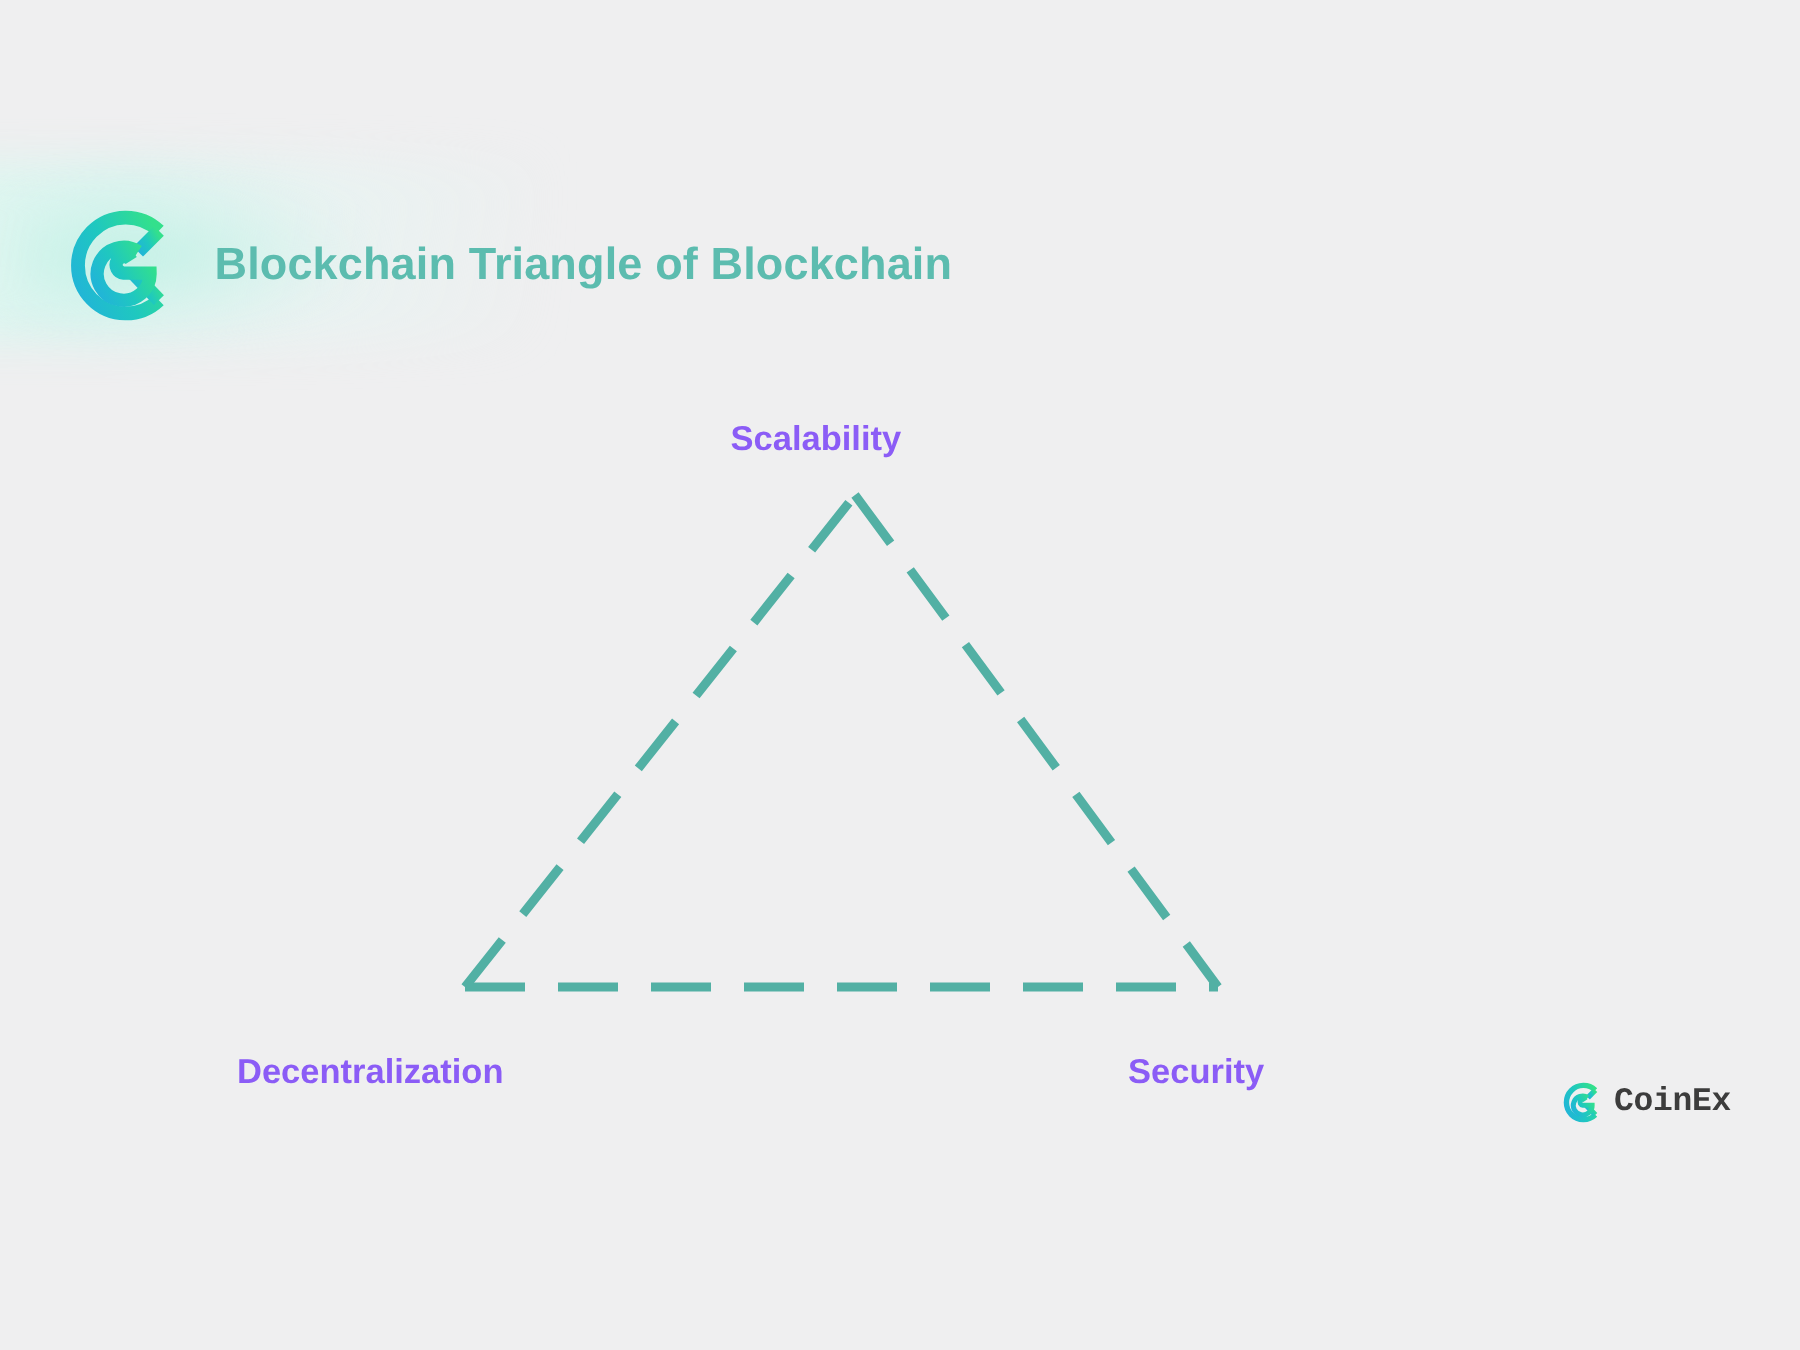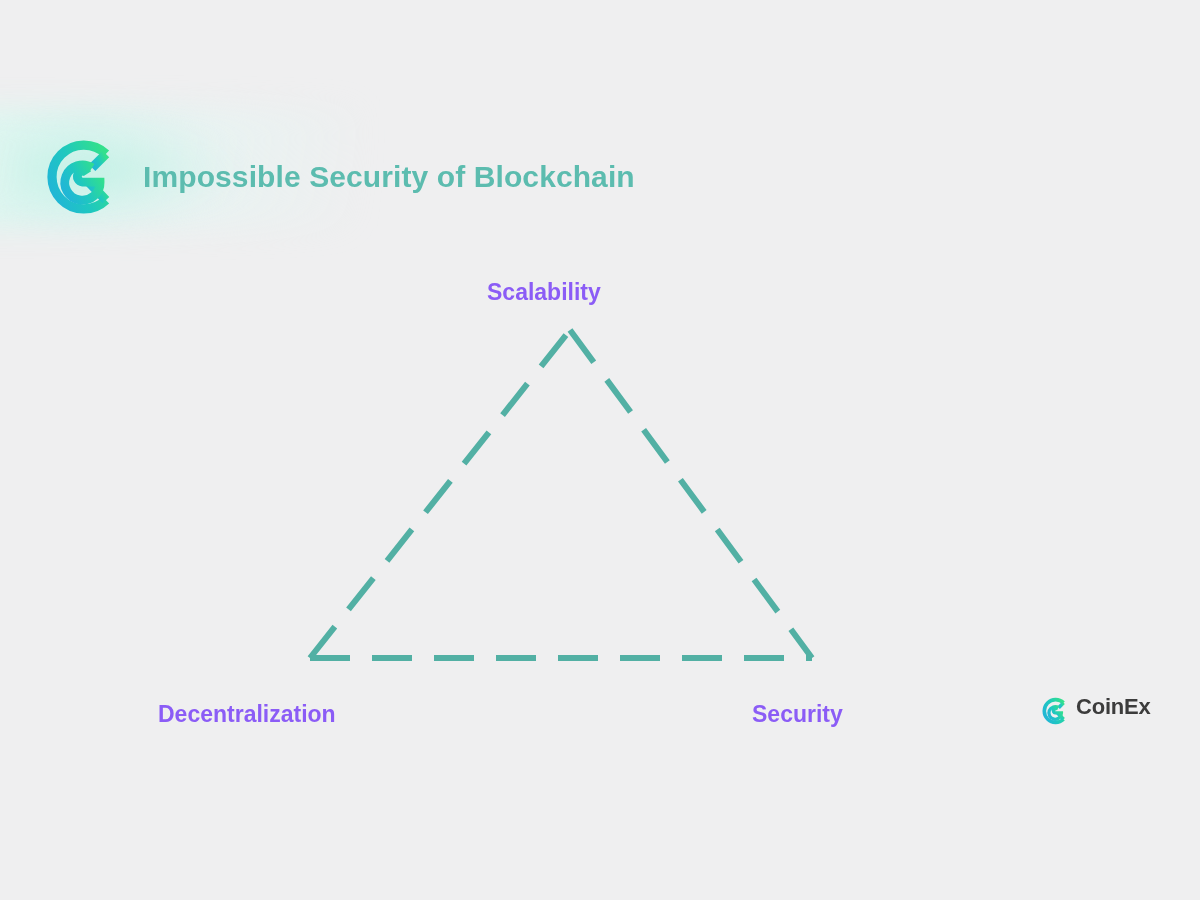--- a/index.html
+++ b/index.html
@@ -108,23 +108,24 @@
   .vertex-label.right {
     left: 752px;
     top: 703px;
     text-align: right;
   }
 
   
   .watermark {
     position: absolute;
     left: 1040px;
-    top: 696px;
+    top: 720px;
     display: flex;
-    align-items: flex-start;
+    align-items: center;
+    font-family: Liberation Mono, monospace;
   }
   .watermark-mark {
     width: 30px;
     height: 30px;
     display: block;
     flex: 0 0 auto;
   }
   .watermark-text {
     margin-left: 6px;
     font-size: 22px;
@@ -157,21 +158,21 @@
 
       <path d="M 78.5 77.5 L 58.5 56.5" fill="none" stroke="url(#cxGrad)" stroke-width="11" stroke-linecap="butt"></path>
       <path d="M 78.5 22.5 L 62.0 39.0" fill="none" stroke="url(#cxGrad)" stroke-width="11" stroke-linecap="butt"></path>
 
       <path d="M 62.0 39.0
                A 21 21 0 1 0 71.5 56.0
                L 50.5 56.0
                A 6.5 6.5 0 1 1 56.5 46.0" fill="none" stroke="url(#cxGrad)" stroke-width="10.5" stroke-linecap="butt" stroke-linejoin="miter"></path>
     </svg>
 
-    <div class="header-title">Impossible Security of Blockchain</div>
+    <div class="header-title">Blockchain Triangle of Blockchain</div>
   </div>
 
   <svg class="diagram" viewBox="0 0 1200 900">
     <g>
 
       <line x1="310" y1="658" x2="570" y2="330" stroke="#52b0a4" stroke-width="6" stroke-dasharray="40 22" stroke-linecap="butt"></line>
 
       <line x1="570" y1="330" x2="812" y2="658" stroke="#52b0a4" stroke-width="6" stroke-dasharray="40 22" stroke-linecap="butt"></line>
 
       <line x1="310" y1="658" x2="812" y2="658" stroke="#52b0a4" stroke-width="6" stroke-dasharray="40 22" stroke-linecap="butt"></line>

